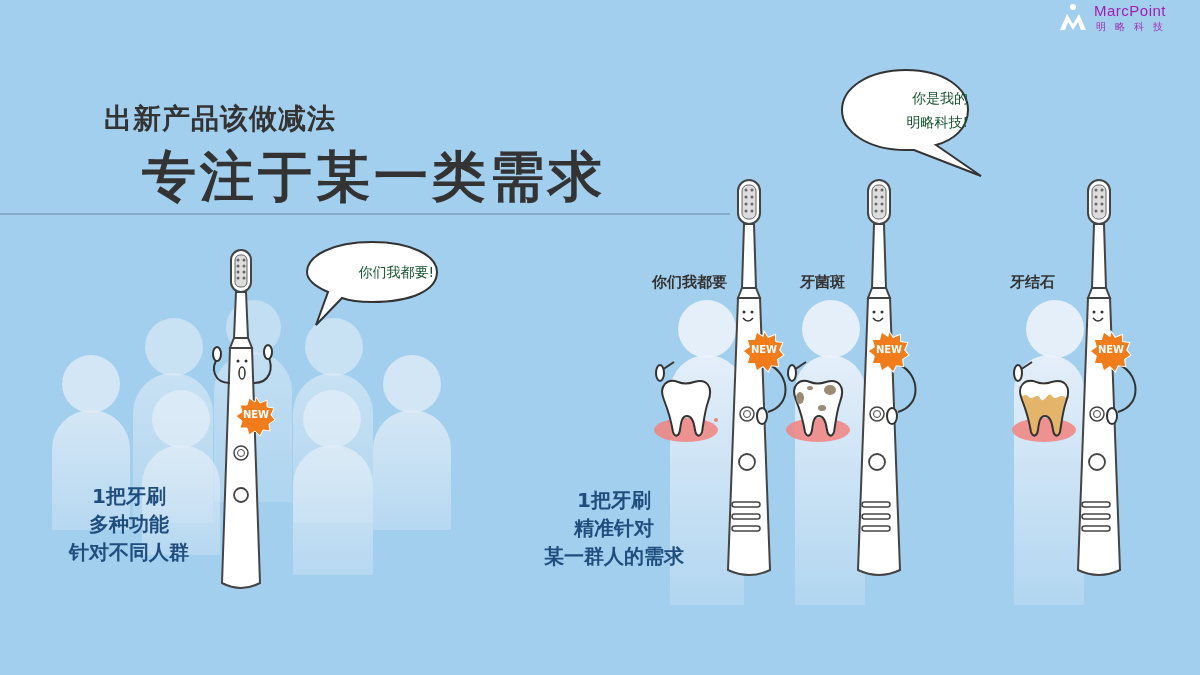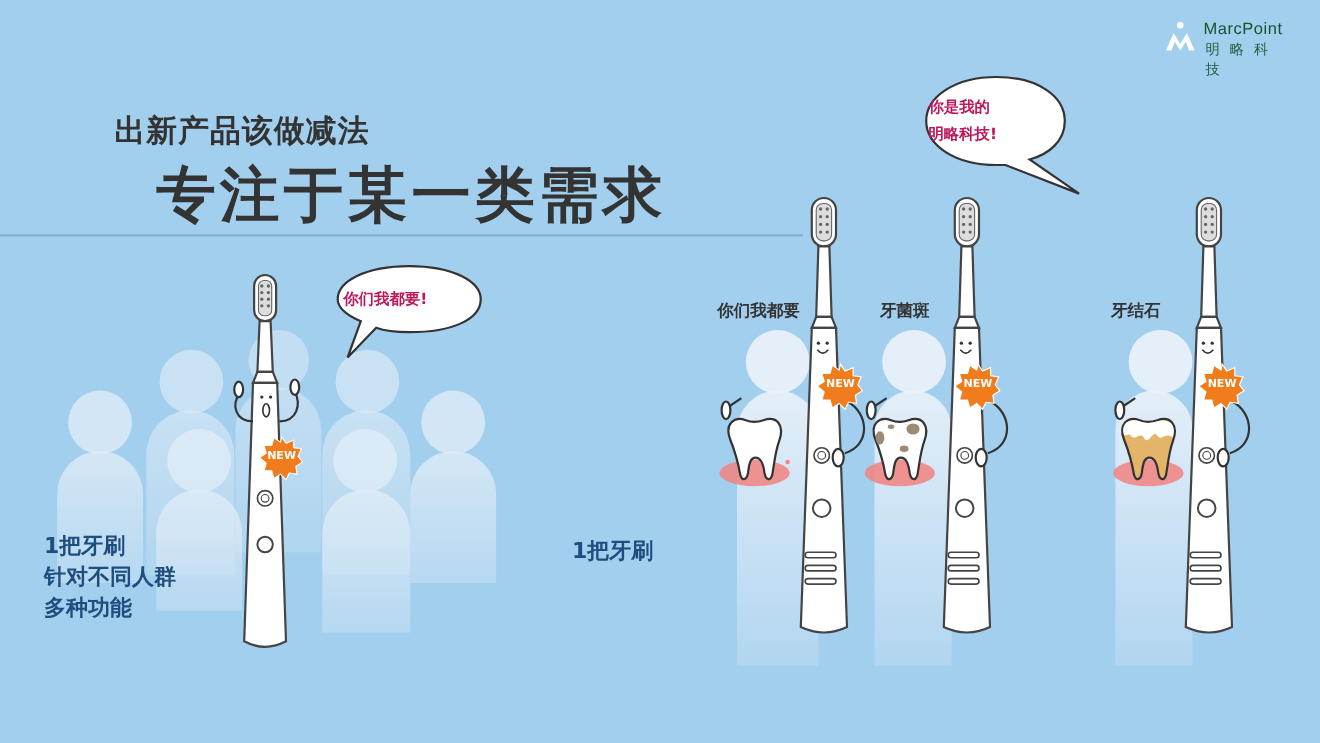--- a/index.html
+++ b/index.html
@@ -1,29 +1,29 @@
 <!DOCTYPE html>
 <html><head>
 <meta charset="utf-8">
 <style>
   html, body { margin:0; padding:0; }
   body { width:1200px; height:675px; overflow:hidden; background:#a3cfee; font-family:"DejaVu Sans","Liberation Sans",sans-serif; position:relative; }
   .abs { position:absolute; }
-  .logo { right:22px; top:16px; width:120px; height:34px; color:#14532d; }
+  .logo { right:22px; top:0; width:120px; height:34px; color:#a21caf; }
   .logo-text { position:absolute; left:36px; top:2px; font-size:15px; letter-spacing:0.5px; font-family:"Liberation Sans",sans-serif; }
-  .logo-sub { position:absolute; left:38px; top:20px; font-size:13px; letter-spacing:9px; opacity:0.9;font-family:Liberation Mono, monospace; }
+  .logo-sub { position:absolute; left:38px; top:20px; font-size:10px; letter-spacing:9px; opacity:0.9;font-family:Liberation Mono, monospace; }
   .title-1 { left:104px; top:100px; font-size:28px; font-weight:bold; color:#333; letter-spacing:1px; }
   .title-2 { left:98px; top:141px; font-size:54px; font-weight:bold; color:#333; letter-spacing:4px;margin-left:44px; }
   .divider { left:0; top:213px; width:730px; height:2px; background:#86acc8; }
   .person { position:absolute; }
   .person .head { position:absolute; border-radius:50%; }
   .person .body { position:absolute; border-radius:40px 40px 0 0; }
-  .caption { text-align:left; font-weight:bold; color:#1f4d7e; font-size:20px; line-height:28px; }
+  .caption { text-align:center; font-weight:bold; color:#1f4d7e; font-size:20px; line-height:28px; }
   .label { font-size:15px; font-weight:bold; color:#333; }
-  .bubble-text { position:absolute; font-size:14px; color:#be185d; font-weight:bold; text-align:left; line-height:24px; }
+  .bubble-text { position:absolute; font-size:14px; color:#14532d; font-weight:normal; text-align:right; line-height:24px; }
   svg { overflow:visible; }
 </style>
 </head>
 <body>
 
 <div class="abs logo">
   <svg width="32" height="30" viewBox="0 0 32 30" style="position:absolute;left:0;top:2px">
     <circle cx="15" cy="5" r="3" fill="#fff"></circle>
     <path d="M2 28 L9 12 L15 22 L21 12 L28 28 L23 28 L20 20 L15 28 L10 20 L7 28 Z" fill="#fff"></path>
   </svg>
@@ -104,22 +104,22 @@
   <div class="abs" style="left:36px;top:148px;width:40px;height:40px">
     <svg width="40" height="40" viewBox="0 0 40 40">
       <polygon points="20,1 24,7 31,4 31,11 38,12 35,19 39,24 33,28 34,35 27,34 24,40 19,35 13,39 11,32 4,32 6,25 0,20 6,16 4,9 11,9 13,2 19,6" fill="#f07c1c" stroke="#fff" stroke-width="1"></polygon>
     </svg>
     <span class="abs" style="left:0;top:13px;width:40px;text-align:center;color:#fff;font-size:10px;font-weight:bold">NEW</span>
   </div>
 </div>
 
 <div class="abs caption" style="left:40px;top:482px;width:178px">
   <div>1把牙刷</div>
+  <div>多种功能</div>
   <div>针对不同人群</div>
-  <div>多种功能</div>
 </div>
 
 <div class="abs" style="left:836px;top:68px;width:150px;height:110px">
   <svg width="150" height="110">
     <path d="M70 2 C108 2 132 20 132 42 C132 60 118 72 100 77 L145 108 L78 82 C74 82 72 82 70 82 C32 82 6 64 6 42 C6 20 32 2 70 2 Z" fill="#fff" stroke="#333" stroke-width="2"></path>
   </svg>
   <div class="bubble-text" style="left:8px;top:18px;width:124px">
     <div>你是我的</div>
     <div>明略科技!</div>
   </div>
@@ -270,13 +270,15 @@
   <div class="abs" style="left:100px;top:155px;width:42px;height:42px">
     <svg width="42" height="42" viewBox="0 0 40 40">
       <polygon points="20,1 24,7 31,4 31,11 38,12 35,19 39,24 33,28 34,35 27,34 24,40 19,35 13,39 11,32 4,32 6,25 0,20 6,16 4,9 11,9 13,2 19,6" fill="#f07c1c" stroke="#fff" stroke-width="1"></polygon>
     </svg>
     <span class="abs" style="left:0;top:14px;width:42px;text-align:center;color:#fff;font-size:10px;font-weight:bold">NEW</span>
   </div>
 </div>
 
 <div class="abs caption" style="left:520px;top:486px;width:188px">
   <div>1把牙刷</div>
+  <div>精准针对</div>
+  <div>某一群人的需求</div>
 </div>
 
 </body></html>

